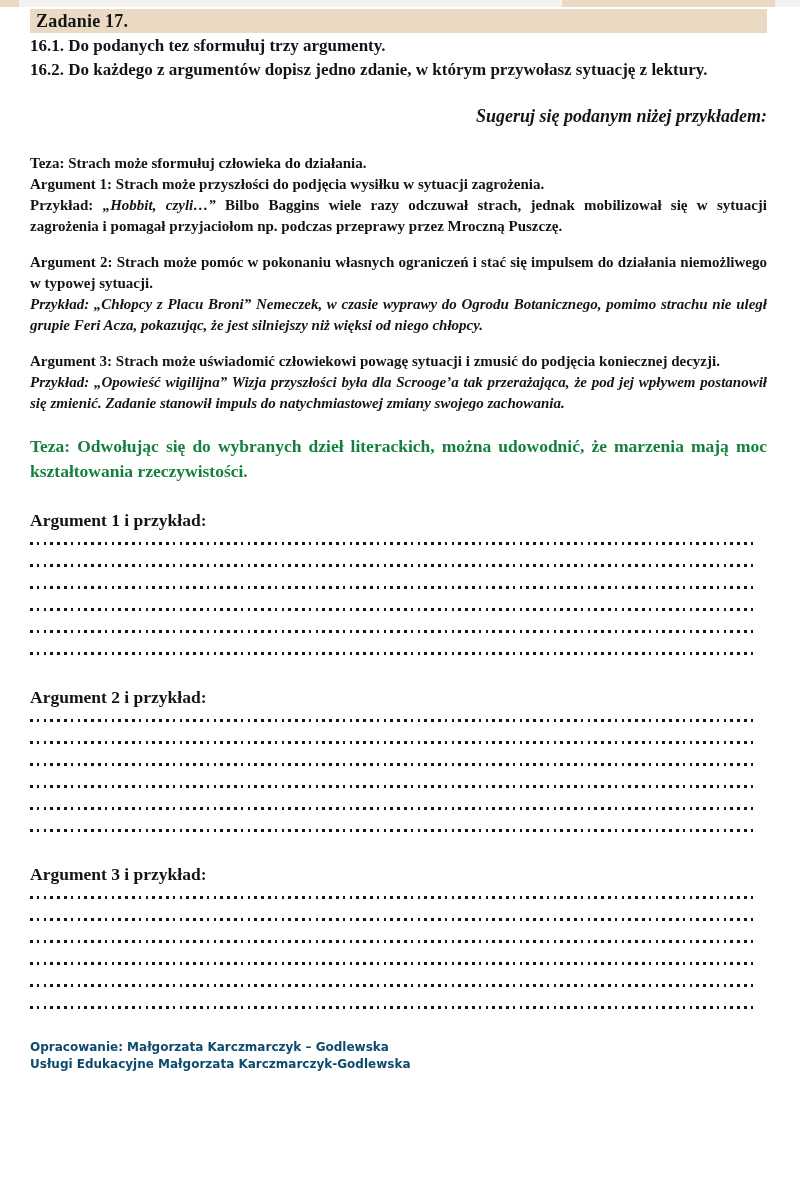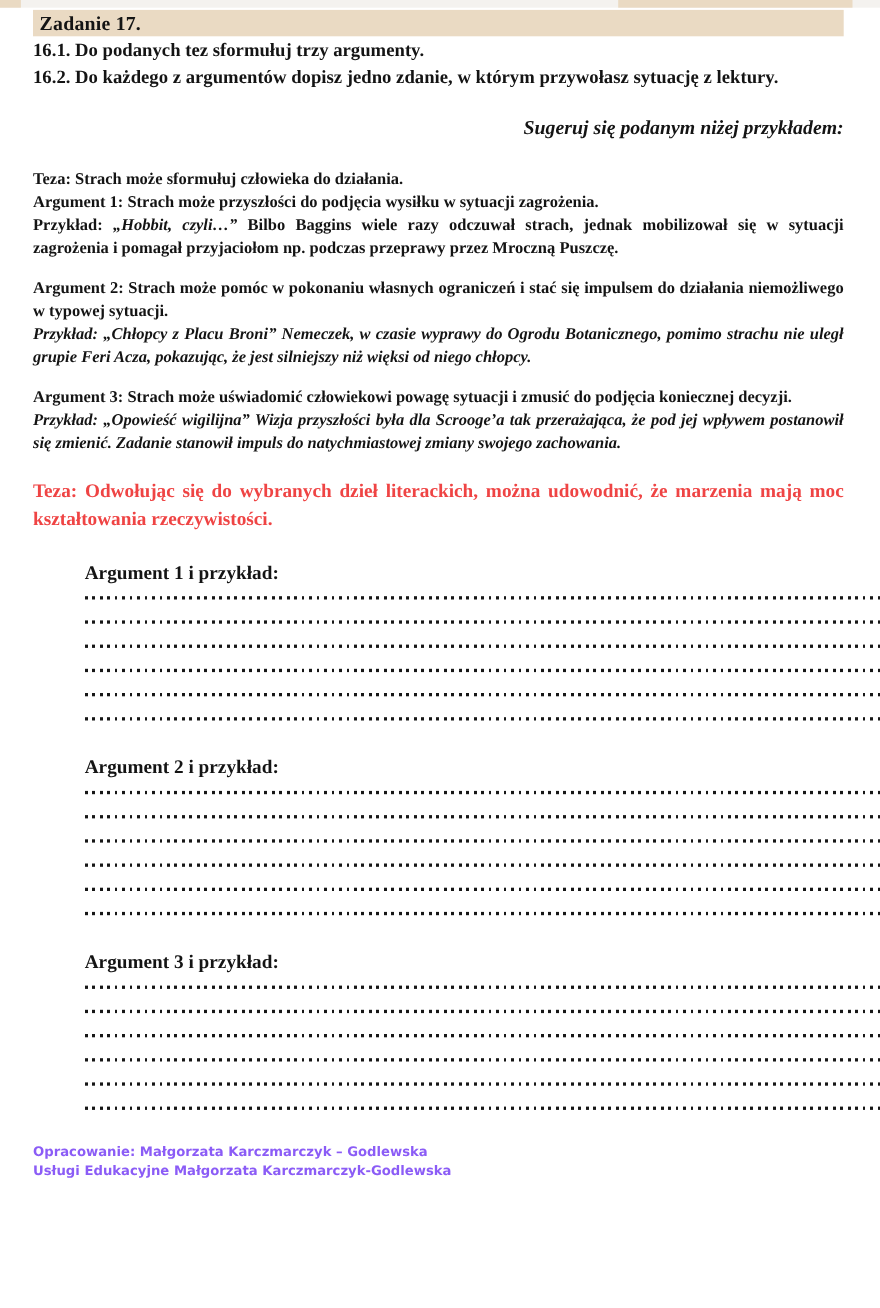--- a/index.html
+++ b/index.html
@@ -18,33 +18,33 @@
     padding:0 6px;letter-spacing:.2px;
   }
   .instructions p{margin:2px 0 0 0;font-size:17px;line-height:22px;font-weight:bold;text-align:justify;}
   .suggest{margin:24px 0 4px 0;font-size:18px;line-height:22px;font-weight:bold;font-style:italic;text-align:right;}
   .example{margin-top:26px;font-size:15px;line-height:21px;font-weight:bold;}
   .example p{margin:0;text-align:justify;}
   .example .it{font-style:italic;}
   .spacer{height:15px;}
   .thesis{
     margin:20px 0 0 0;font-size:17.5px;line-height:25px;font-weight:bold;
-    color:#ef4444;text-align:justify;
+    color:#15803d;text-align:justify;
   }
-  .answer-section{margin-top:24px;margin-left:47px;}
+  .answer-section{margin-top:24px;}
   .answer-section + .answer-section{margin-top:30px;}
   .answer-section h2{margin:0 0 10px 0;font-size:17.5px;line-height:24px;font-weight:bold;}
   .dotline{
     height:3px;margin:0 0 19px 0;width:728px;
     background:repeating-linear-gradient(90deg,#161616 0 2.6px,transparent 2.6px 6.8px);
   }
   .dotline:last-child{margin-bottom:0;}
   .footer{
     margin-top:30px;font-family:"DejaVu Sans","Liberation Sans",sans-serif;
-    font-size:12px;line-height:17px;color:#8b5cf6;font-weight:bold;
+    font-size:12px;line-height:17px;color:#0c4a6e;font-weight:bold;
   }
   .footer p{margin:0;}
 </style>
 </head>
 <body>
 
 <div class="top-strip">
   <div class="frag-left"></div>
   <div class="frag-right"></div>
 </div>

